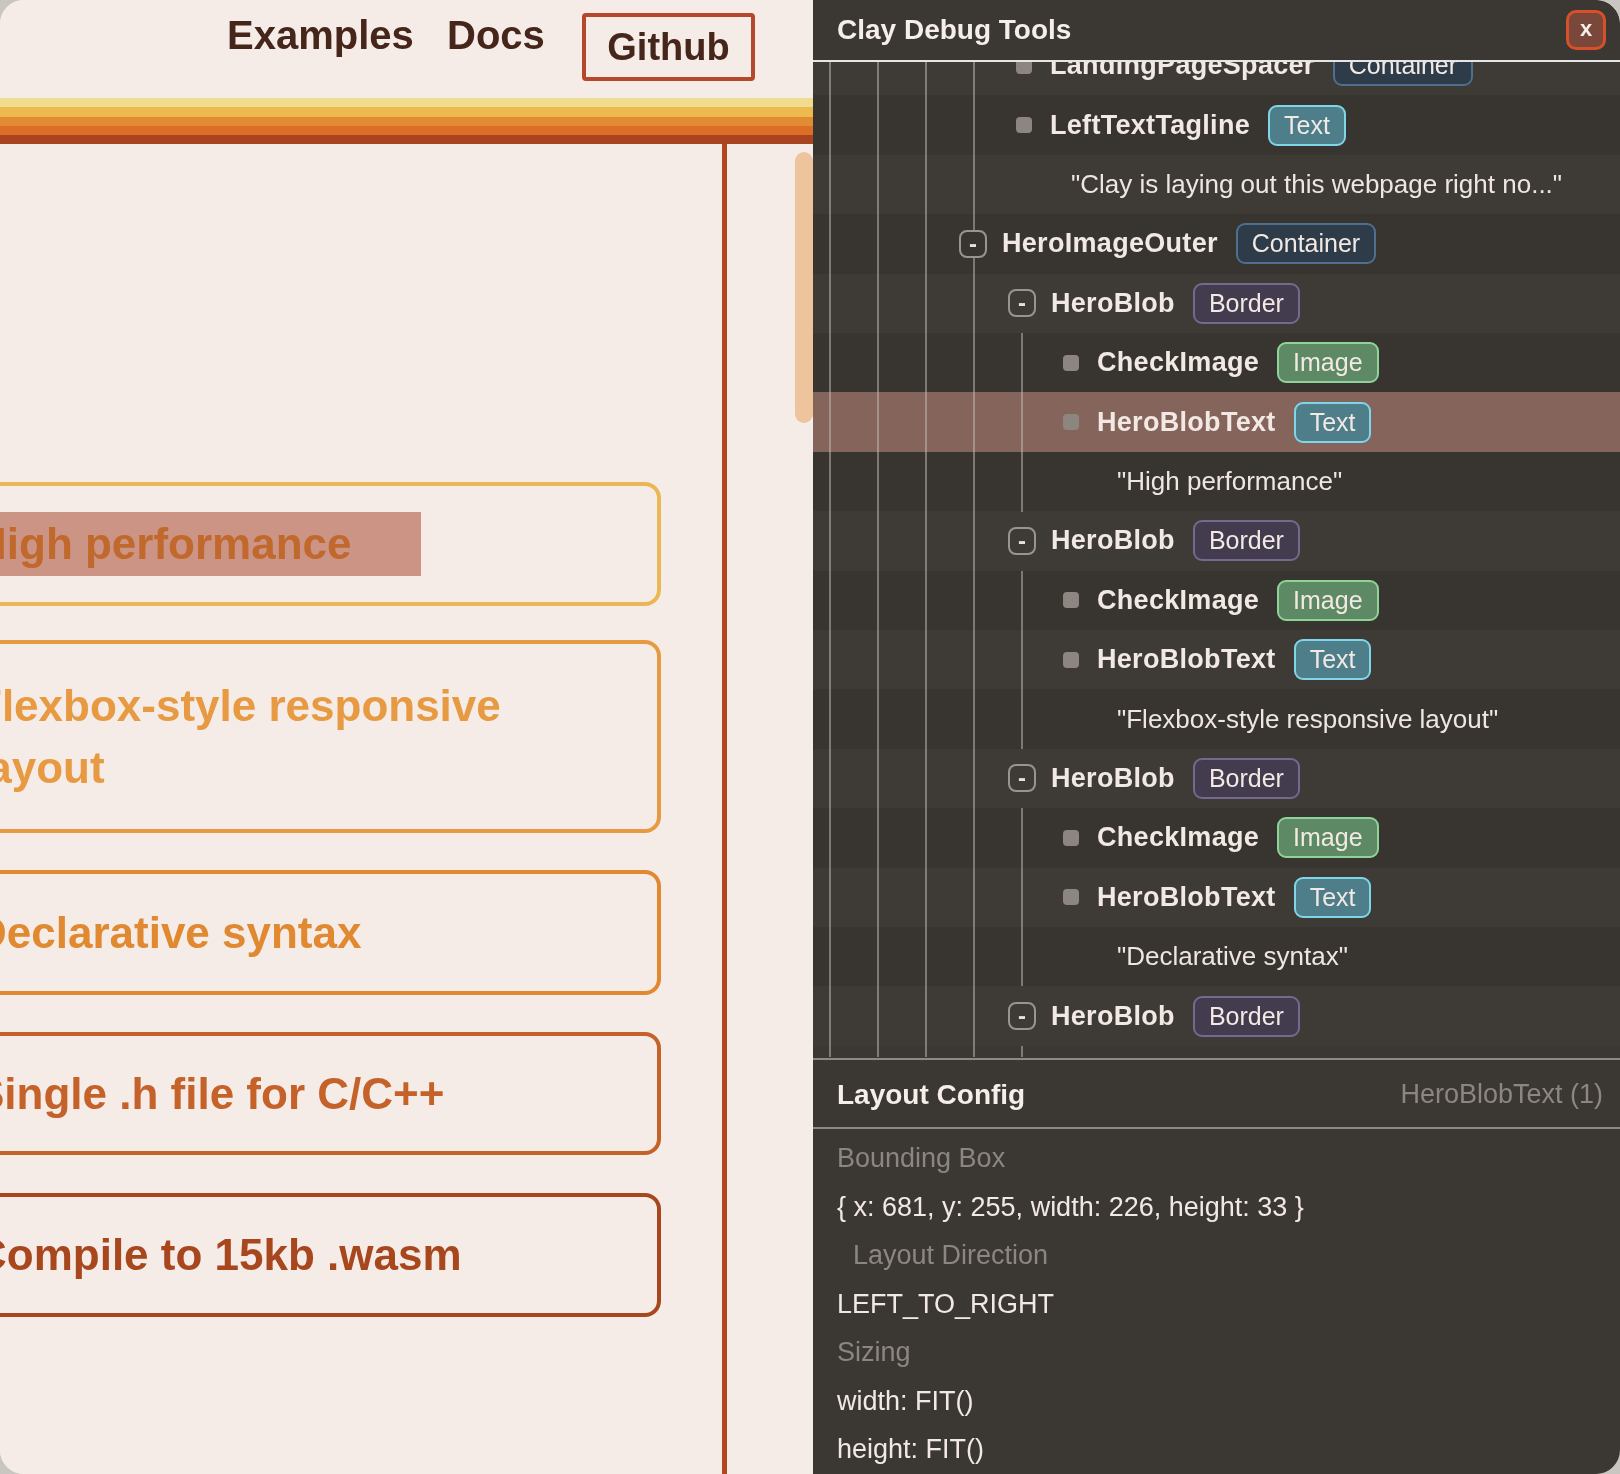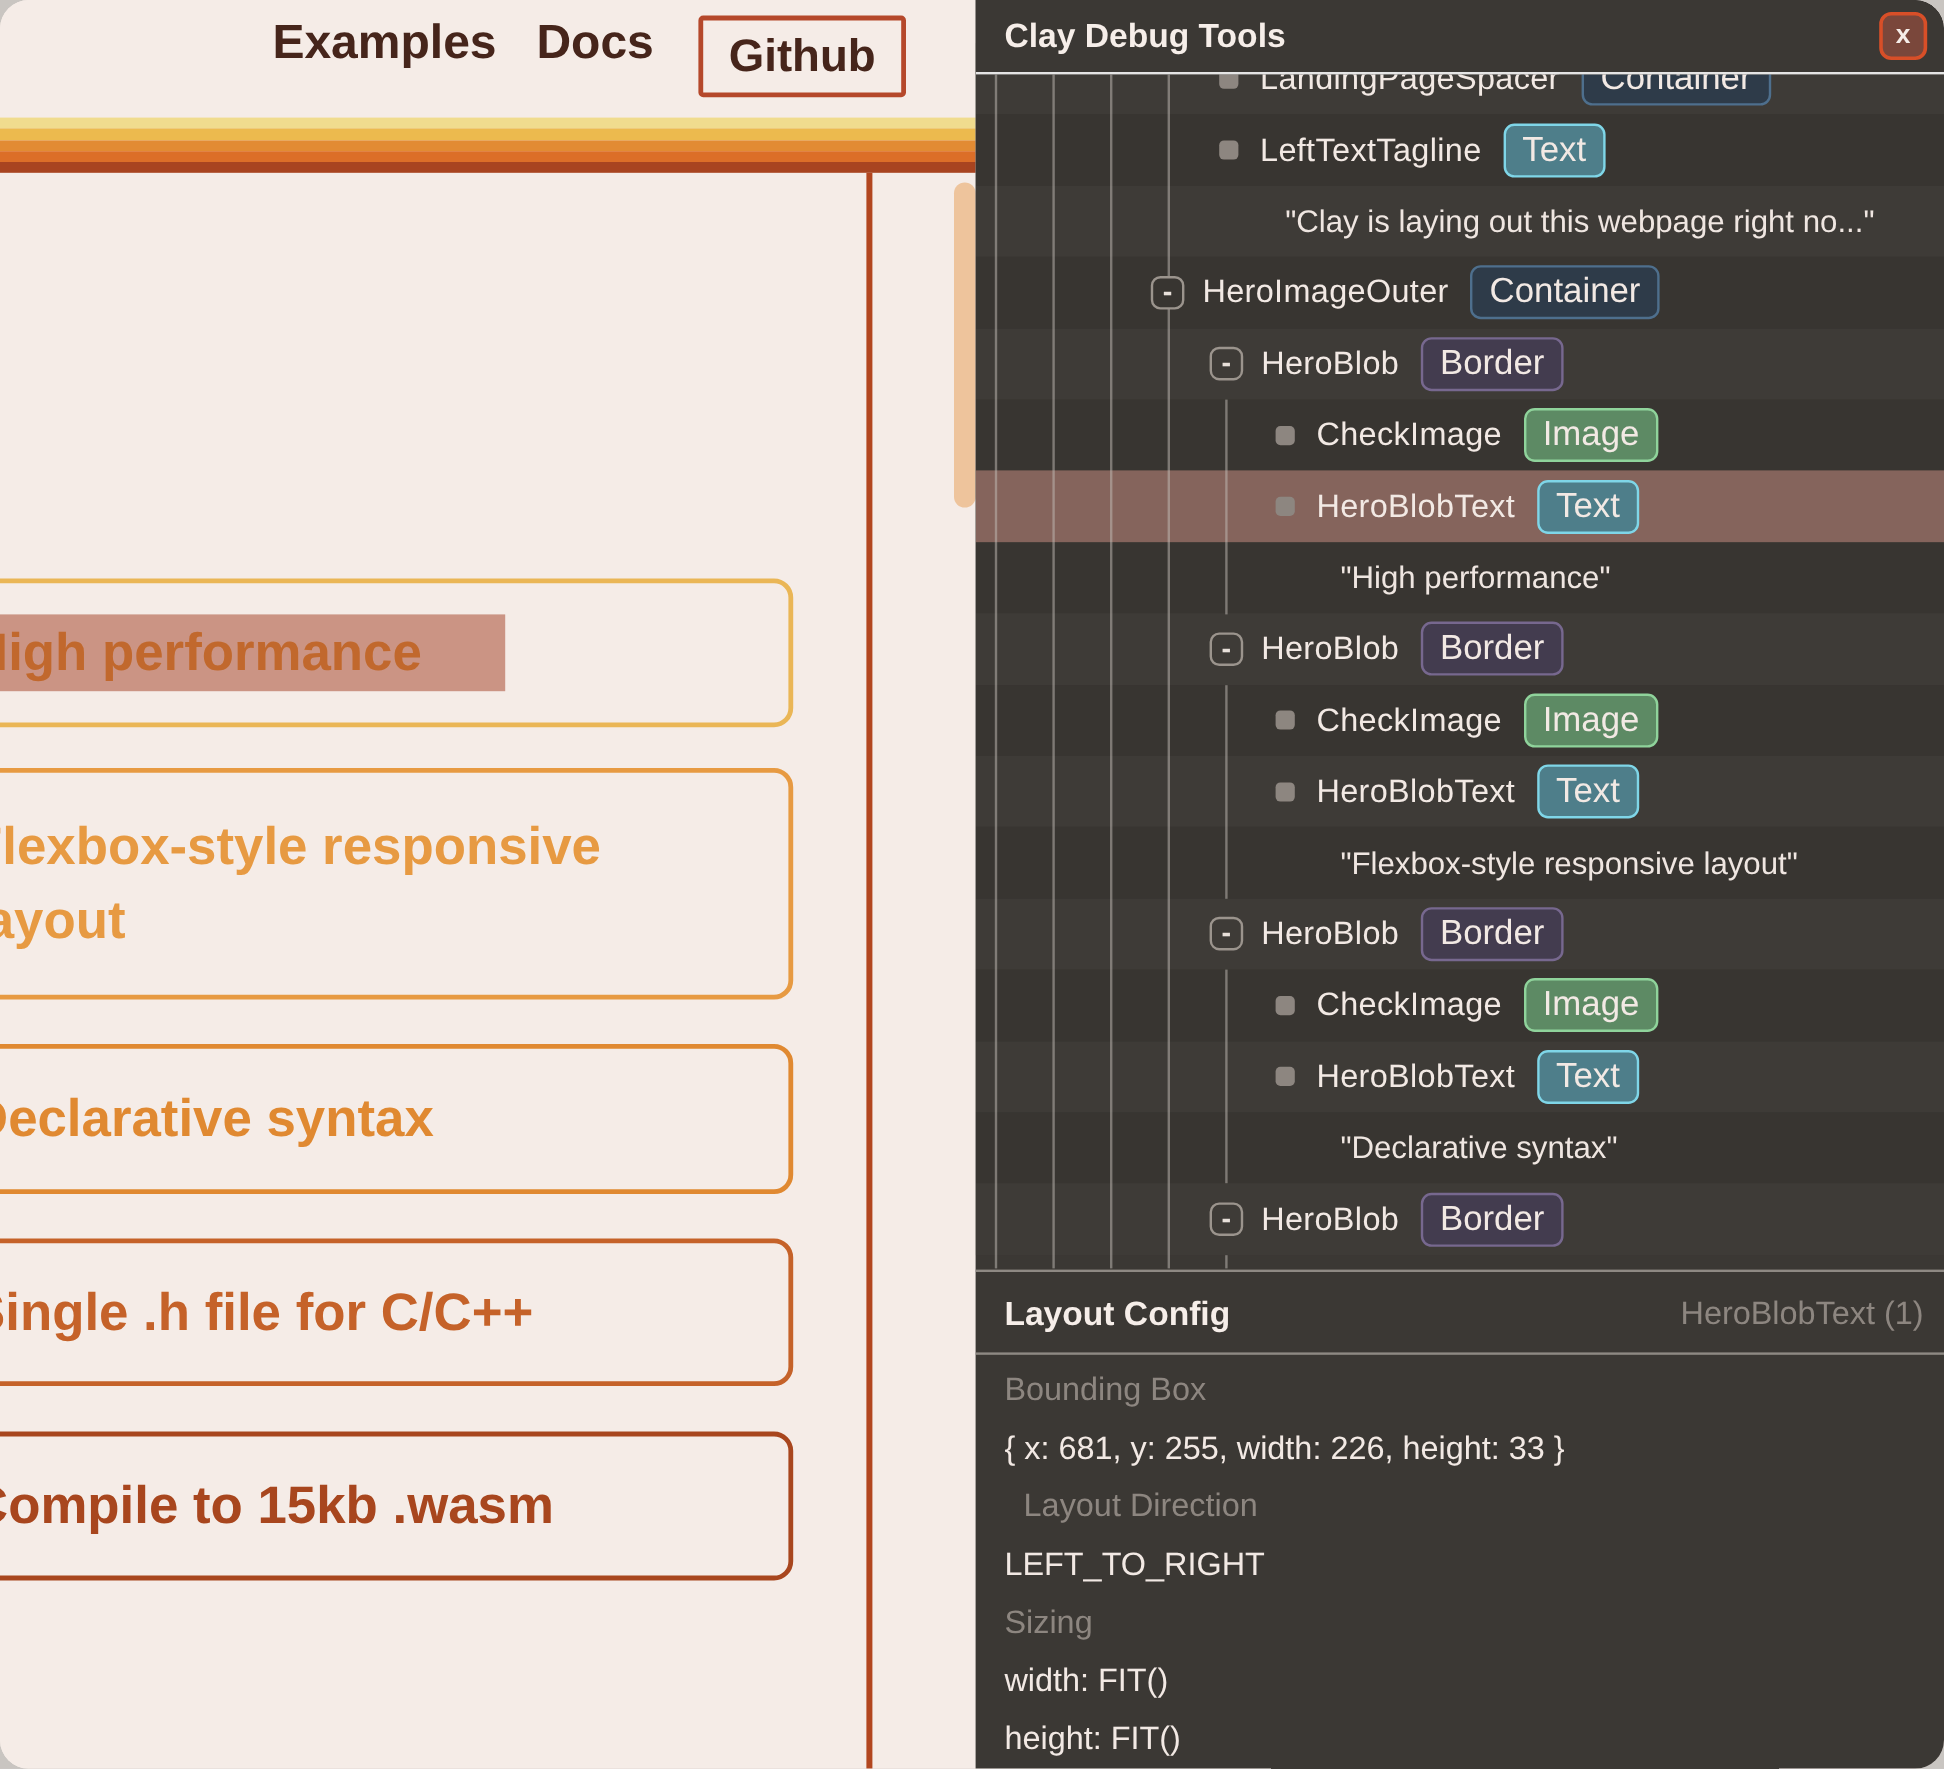--- a/index.html
+++ b/index.html
@@ -21,27 +21,27 @@
   #card-highlight{position:absolute;left:0;top:512px;width:421px;height:64px;background:rgba(152,42,12,0.45);pointer-events:none;}
 
   
   #panel{position:absolute;left:813px;top:0;width:807px;height:1474px;background:#3b3834;border-top-right-radius:24px;overflow:hidden;color:#f2e9e4;}
   #tree-area{position:absolute;left:0;top:0;width:807px;height:1058px;overflow:hidden;}
   #row-layer,#line-layer,#content-layer{position:absolute;left:0;top:0;width:807px;height:1058px;}
   #row-layer{z-index:1}#line-layer{z-index:2}#content-layer{z-index:3}
   .t-row{position:absolute;left:0;width:807px;}
   .g-line{position:absolute;width:2px;background:rgba(195,189,183,0.5);}
   .t-content{position:absolute;display:flex;align-items:center;}
-  .t-name{font-size:27px;font-weight:400;color:#f2e9e4;letter-spacing:.3px;white-space:nowrap;}
+  .t-name{font-size:27px;font-weight:700;color:#f2e9e4;letter-spacing:.3px;white-space:nowrap;}
   .t-quote{font-size:26px;font-weight:500;color:#efe6e1;white-space:nowrap;}
   .leaf-dot{width:16px;height:16px;border-radius:4px;background:#8d8680;margin-right:18px;flex:0 0 auto;}
   .minus-btn{width:28px;height:28px;box-sizing:border-box;border:2px solid #9b948d;border-radius:8px;margin-right:15px;
     display:flex;align-items:center;justify-content:center;font-size:24px;font-weight:700;color:#e8e0da;cursor:pointer;flex:0 0 auto;line-height:1;}
   .tag{box-sizing:border-box;border:2px solid;border-radius:9px;padding:4px 14px;margin-left:18px;
-    font-size:29px;font-weight:500;color:#f2e9e4;white-space:nowrap;}
+    font-size:25px;font-weight:500;color:#f2e9e4;white-space:nowrap;}
   #panel-header{position:absolute;left:0;top:0;width:807px;height:62px;box-sizing:border-box;background:#3b3834;
     border-bottom:2px solid #e5e5e5;z-index:4;}
   #panel-title{position:absolute;left:24px;top:0;height:60px;line-height:60px;font-size:28px;font-weight:600;color:#f6eee9;}
   #close-btn{position:absolute;left:753px;top:10px;width:40px;height:40px;box-sizing:border-box;background:#7a473b;
     border:3px solid #d84f28;border-radius:10px;display:flex;align-items:center;justify-content:center;cursor:pointer;}
   #close-btn span{font-size:22px;font-weight:700;color:#f6eee9;line-height:1;transform:translateY(-1px);}
   #lc-header{position:absolute;left:0;top:1058px;width:807px;height:71px;box-sizing:border-box;
     border-top:2px solid #8e8983;border-bottom:2px solid #8e8983;}
   #lc-title{position:absolute;left:24px;top:0;height:69px;line-height:69px;font-size:28px;font-weight:600;color:#f6eee9;}
   #lc-selected{position:absolute;right:17px;top:0;height:69px;line-height:69px;font-size:27px;font-weight:500;color:#8d8680;}

